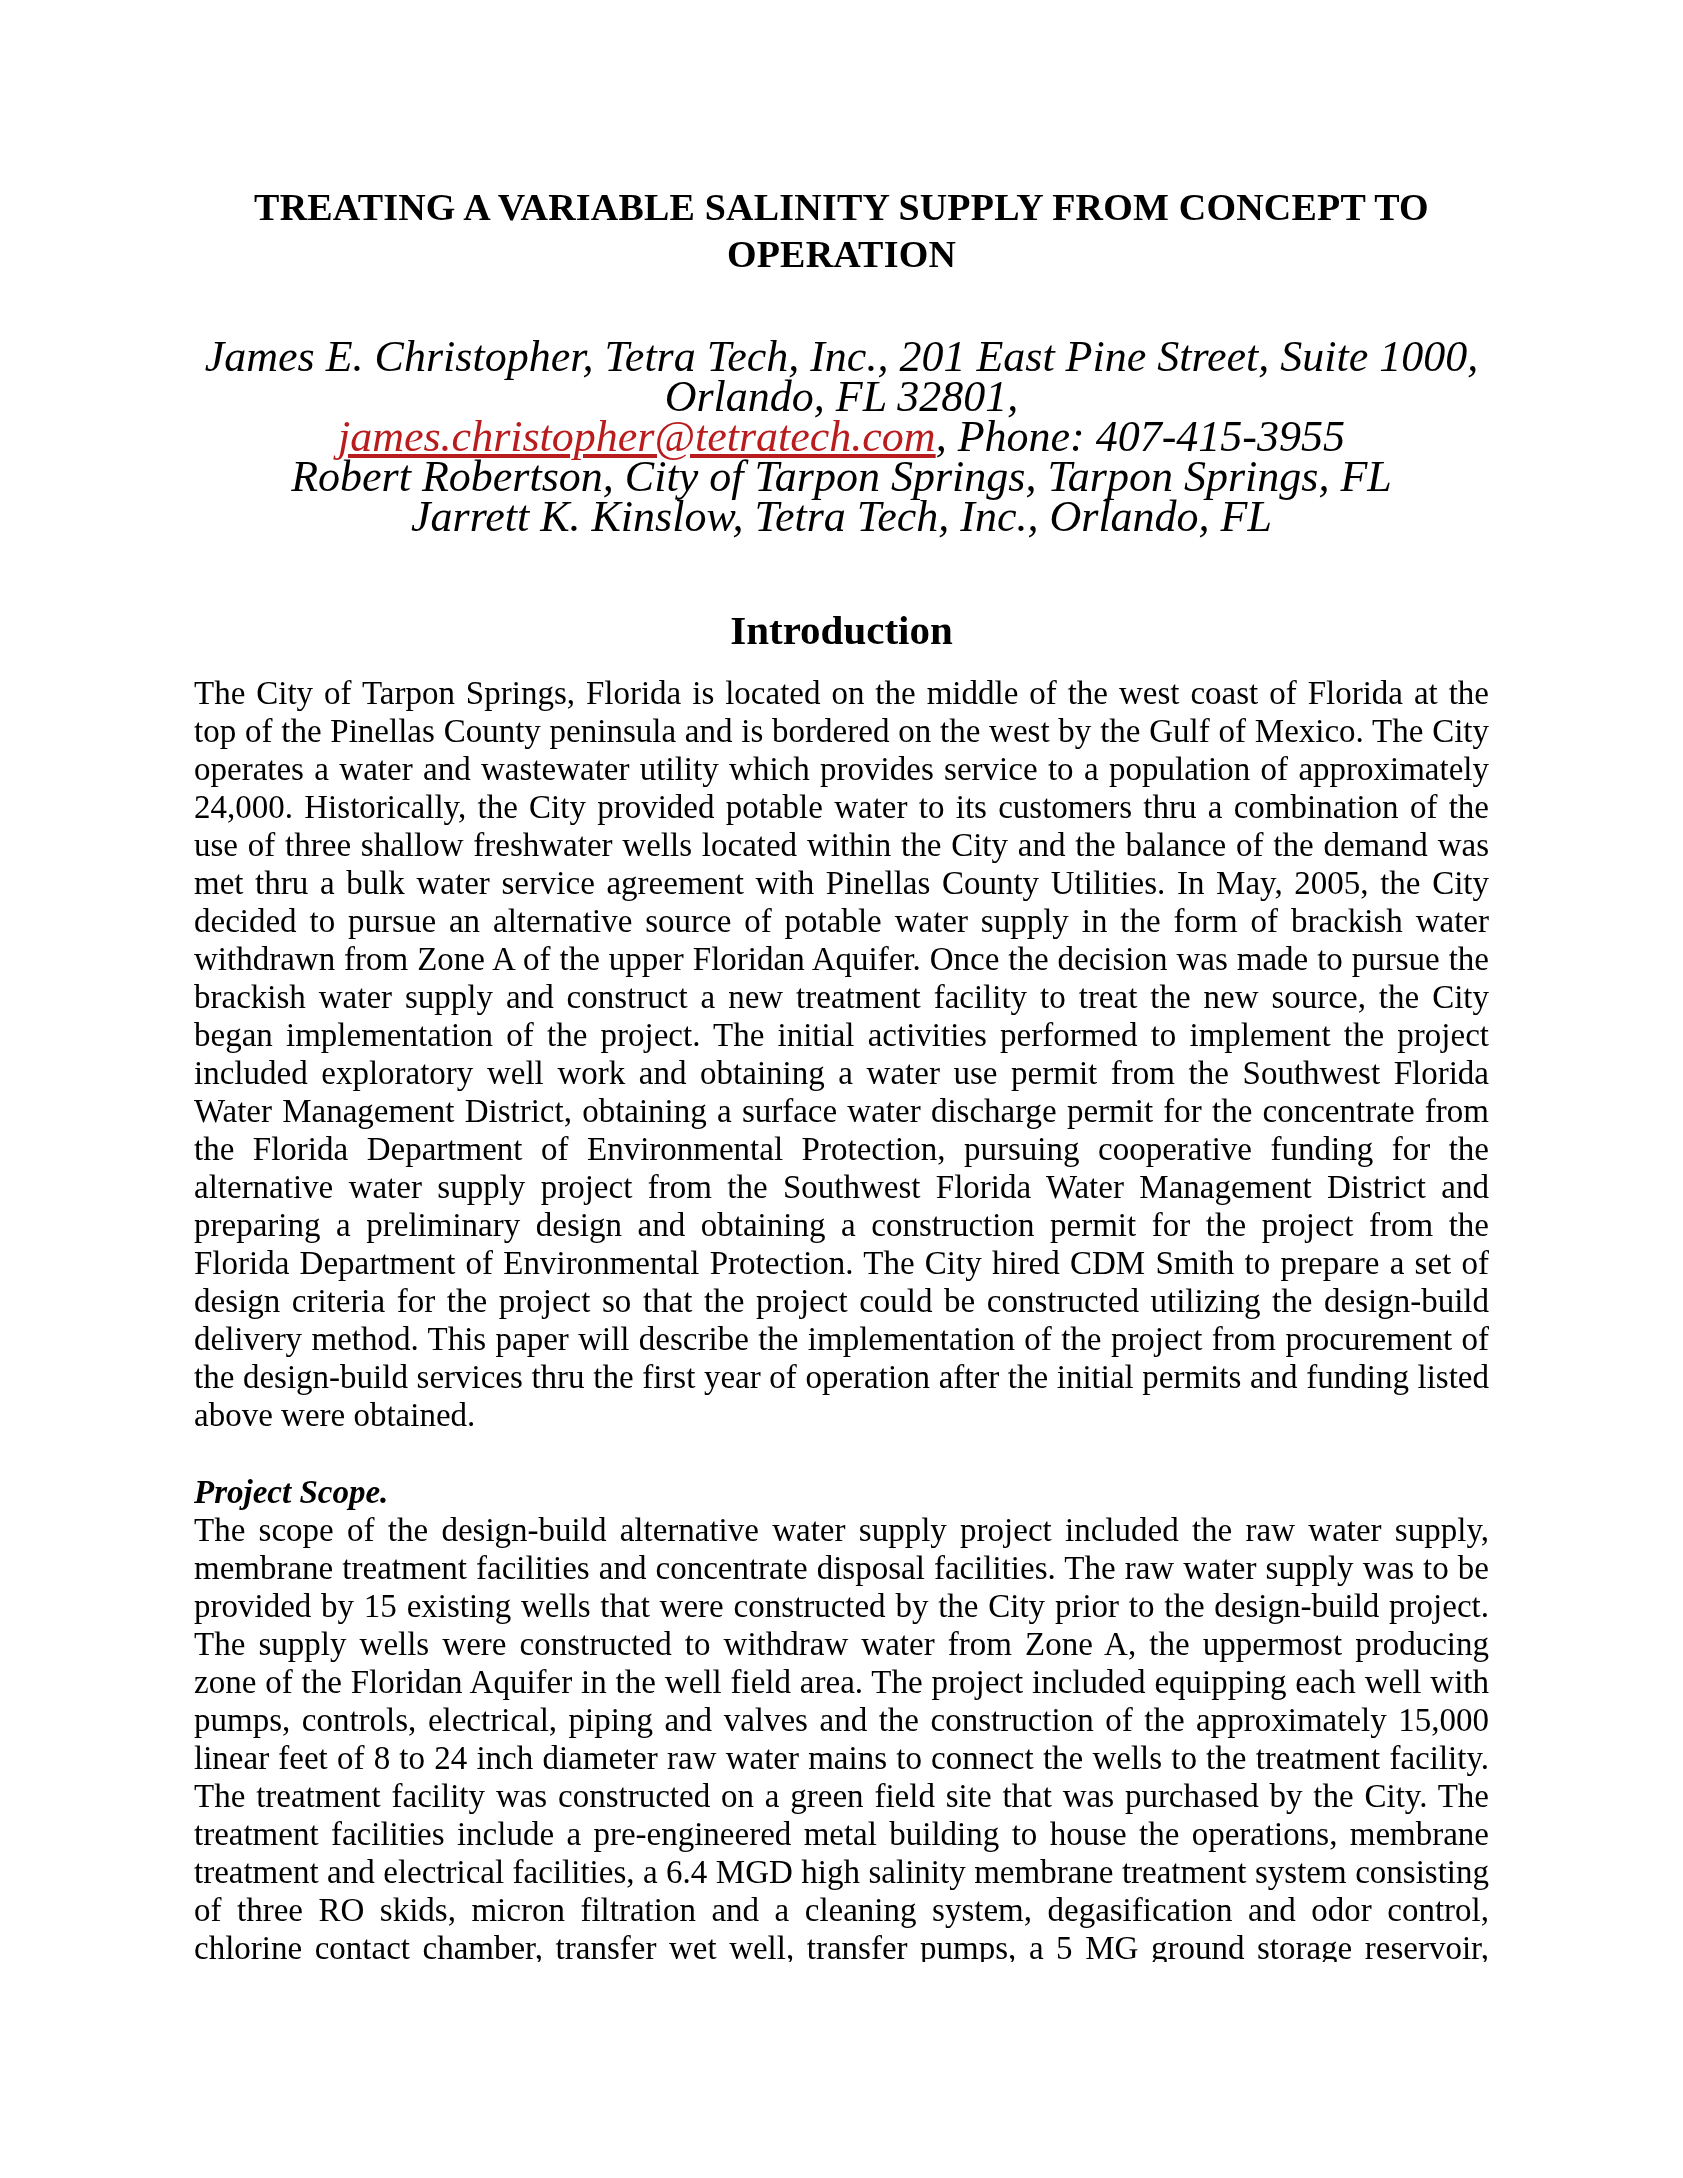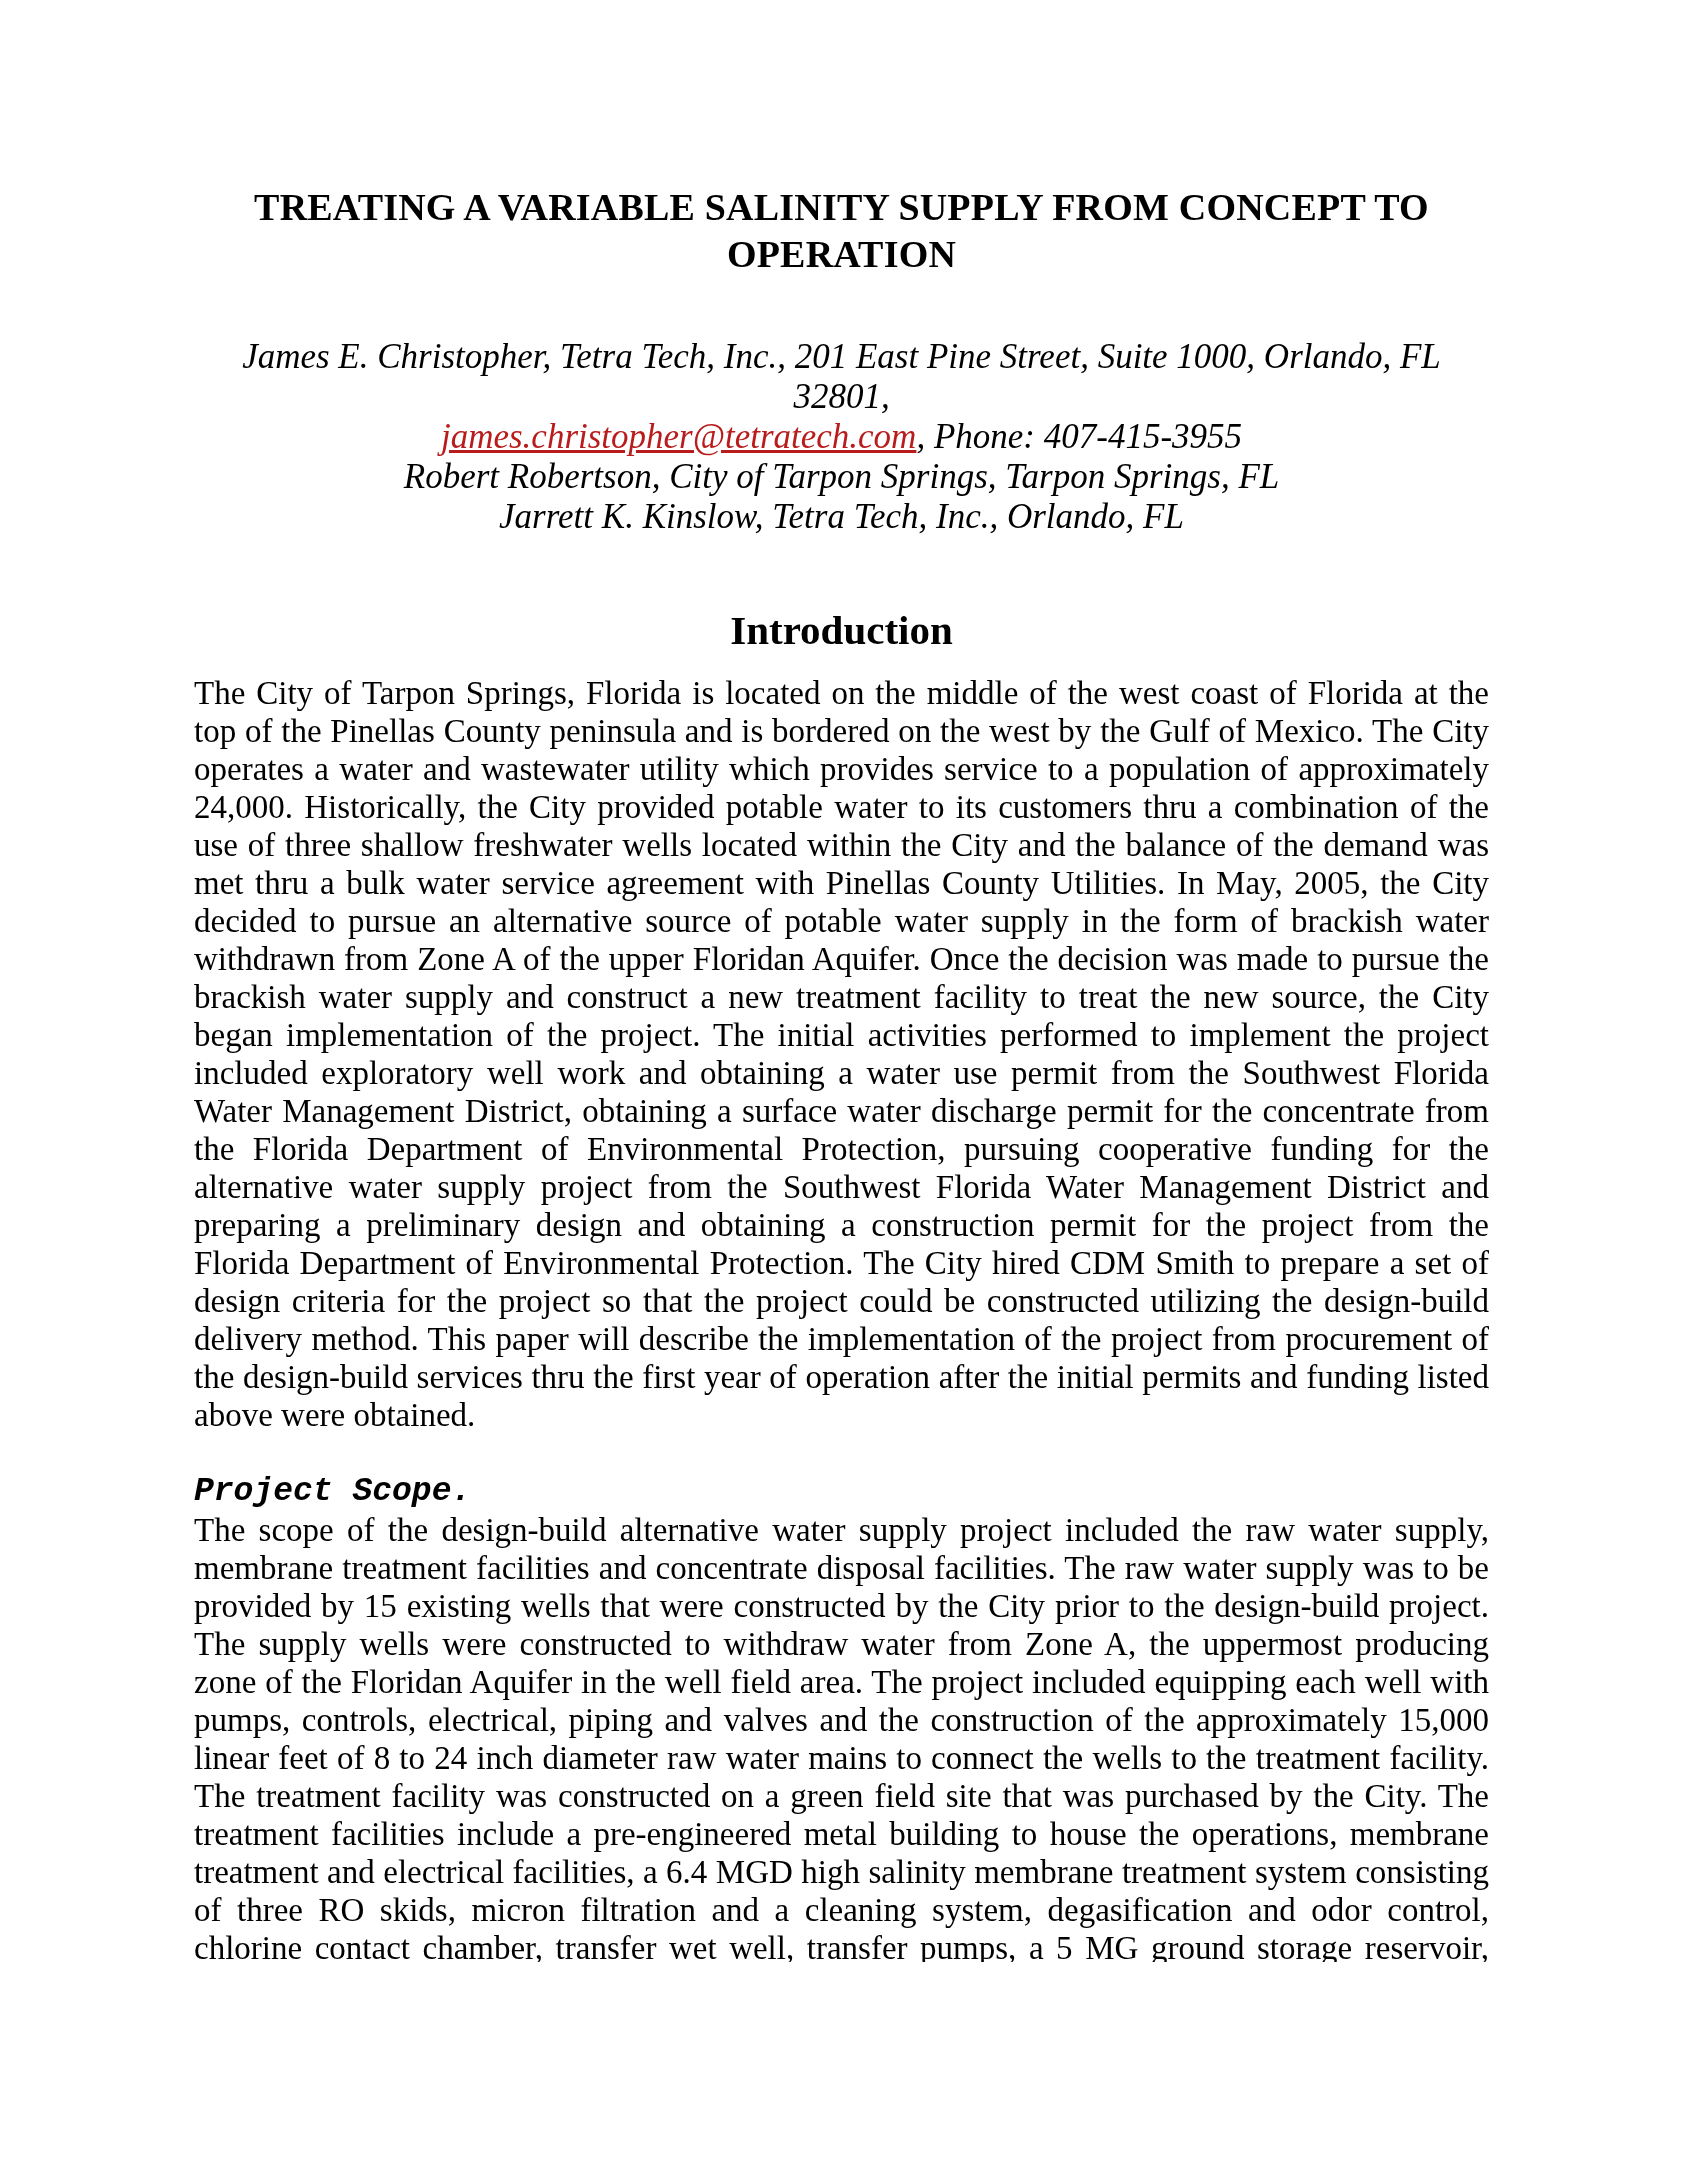--- a/index.html
+++ b/index.html
@@ -21,21 +21,21 @@
   .title {
     margin: 0;
     font-size: 38px;
     line-height: 47px;
     font-weight: bold;
     text-align: center;
     letter-spacing: 0.2px;
   }
   .authors {
     margin-top: 59px;
-    font-size: 35px;
+    font-size: 44px;
     line-height: 40px;
     font-style: italic;
     text-align: center;
   }
   .email {
     color: #b91c1c;
     text-decoration: underline;
     cursor: pointer;
   }
   .section-heading {
@@ -55,21 +55,20 @@
   .body-para.first {
     margin-top: 25px;
   }
   .subsection-heading {
     margin: 39px 0 0 0;
     font-size: 33px;
     line-height: 38px;
     font-weight: bold;
     font-style: italic;
     text-align: left;
-    font-family: Liberation Mono, monospace;
   }
   .footer {
     position: absolute;
     top: 2002px;
     left: 0;
     width: 1683px;
     text-align: center;
     font-family: "Liberation Sans", sans-serif;
     font-size: 32px;
     line-height: 34px;

